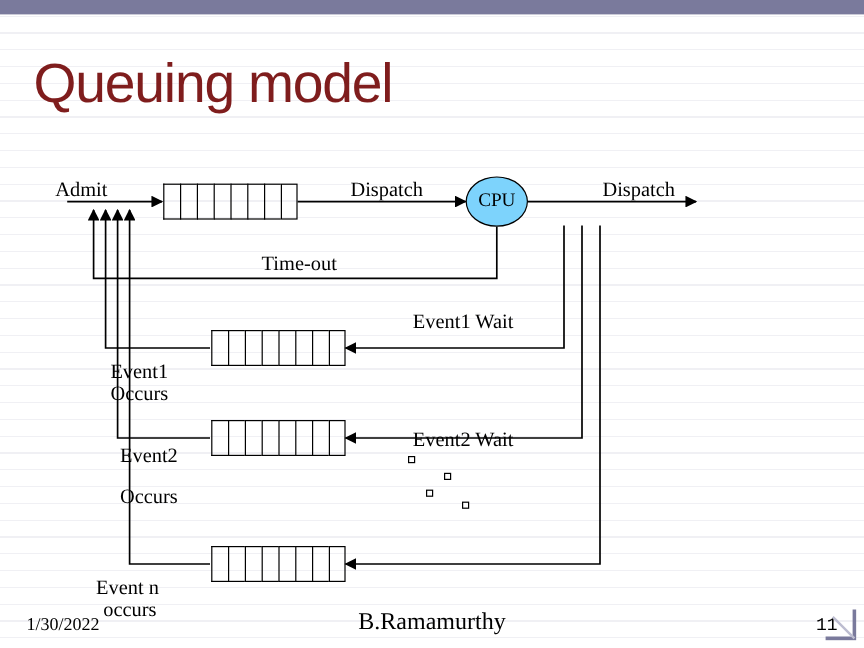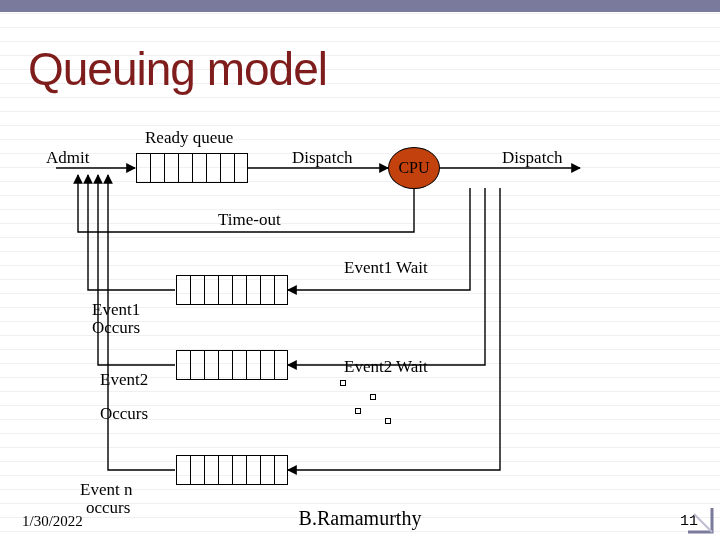--- a/index.html
+++ b/index.html
@@ -72,21 +72,21 @@
     position: absolute;
     width: 52px;
     height: 42px;
     border: 1px solid #000;
     border-radius: 50%;
     display: flex;
     align-items: center;
     justify-content: center;
     font-family: 'Times New Roman', Times, serif;
     font-size: 16px;
-    background: #c2410c;
+    background: #7dd3fc;
   }
   svg.wires {
     position: absolute;
     inset: 0;
     width: 720px;
     height: 540px;
     z-index: 1;
   }
   .footer-date {
     position: absolute;
@@ -160,21 +160,20 @@
 
     <polyline points="175,290 88,290 88,175" fill="none" stroke="#000" stroke-width="1.4" marker-end="url(#arr)"></polyline>
 
     <polyline points="485,188 485,365 288,365" fill="none" stroke="#000" stroke-width="1.4" marker-end="url(#arr)"></polyline>
     <polyline points="175,365 98,365 98,175" fill="none" stroke="#000" stroke-width="1.4" marker-end="url(#arr)"></polyline>
 
     <polyline points="500,188 500,470 288,470" fill="none" stroke="#000" stroke-width="1.4" marker-end="url(#arr)"></polyline>
     <polyline points="175,470 108,470 108,175" fill="none" stroke="#000" stroke-width="1.4" marker-end="url(#arr)"></polyline>
   </svg>
 
-  <div class="lbl" style="top:128px; left:145px;">Ready queue</div>
   <div class="lbl" style="top:148px; left:46px;">Admit</div>
   <div class="lbl" style="top:148px; left:292px;">Dispatch</div>
   <div class="lbl" style="top:148px; left:502px;">Dispatch</div>
   <div class="lbl" style="top:210px; left:218px;">Time-out</div>
 
   <div class="lbl" style="top:258px; left:344px;">Event1 Wait</div>
   <div class="lbl" style="top:300px; left:92px;">Event1</div>
   <div class="lbl" style="top:318px; left:92px;">Occurs</div>
 
   <div class="lbl" style="top:357px; left:344px;">Event2 Wait</div>

